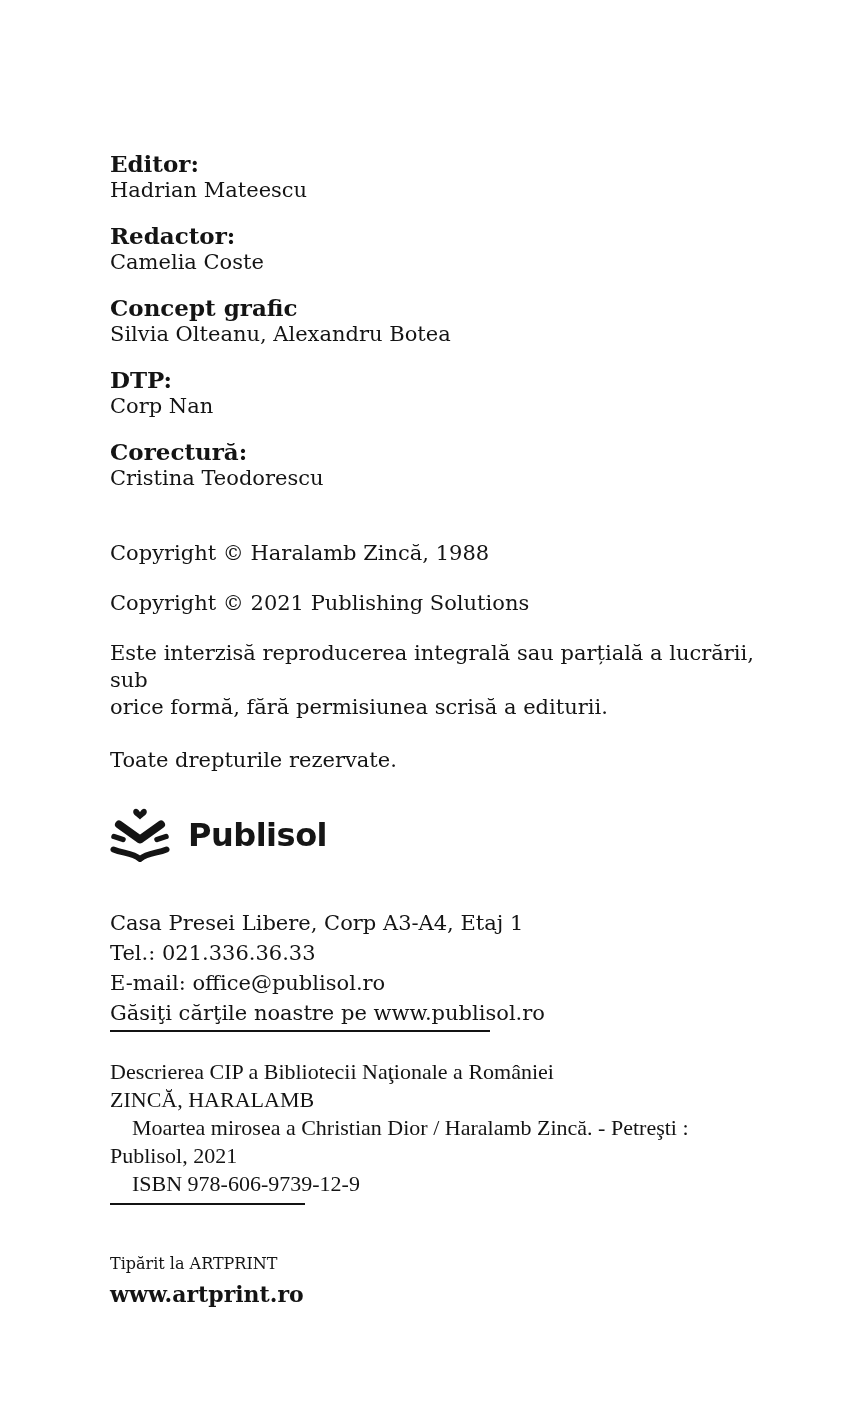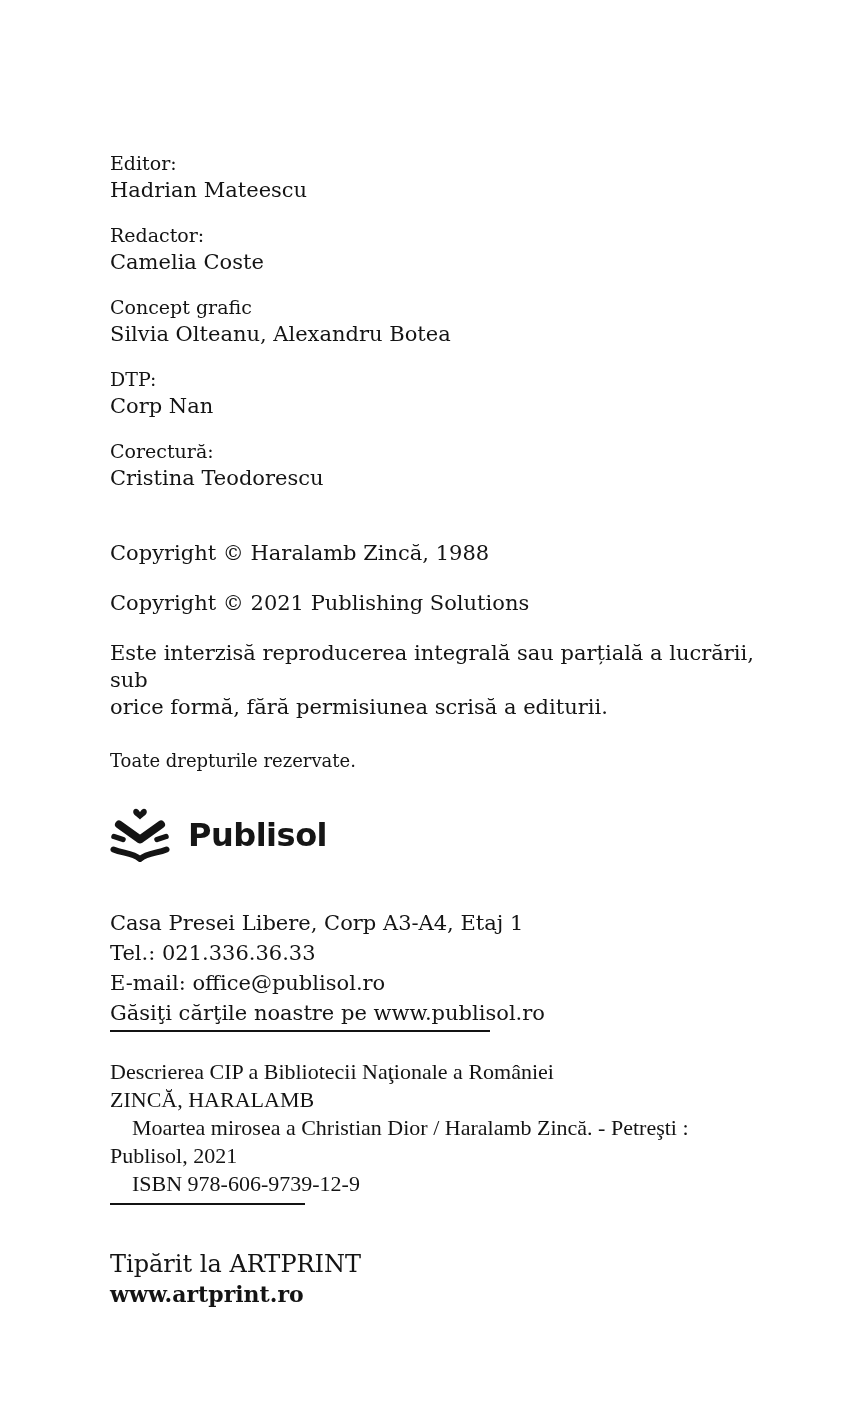--- a/index.html
+++ b/index.html
@@ -10,27 +10,27 @@
     font-family:"DejaVu Serif", serif;
     color:#141414;
     overflow:hidden;
     margin:0 auto;
   }
   .content{position:absolute;left:110px;top:150px;width:680px;}
 
   
   .credit-group{margin-bottom:18px;}
   .credit-group.last{margin-bottom:48px;}
-  .credit-role{font-weight:normal;font-size:19px;line-height:27px;}
+  .credit-role{font-weight:bold;font-size:23px;line-height:27px;}
   .credit-name{font-size:21px;line-height:27px;}
 
   
   .c-line{font-size:21px;line-height:27px;margin-bottom:23px;}
   .notice{font-size:21px;line-height:27px;margin-bottom:26px;}
-  .rights{font-size:18px;line-height:27px;}
+  .rights{font-size:21px;line-height:27px;}
 
   
   .logo-row{display:flex;align-items:center;gap:18px;margin-top:30px;height:62px;}
   .logo-mark{width:60px;height:60px;flex:0 0 auto;}
   .logo-word{
     font-family:"DejaVu Sans", sans-serif;
     font-weight:bold;
     font-size:32px;
     letter-spacing:-0.5px;
     color:#161616;
@@ -44,21 +44,21 @@
   .rule-long{width:380px;border:0;border-top:2px solid #131313;margin:2px 0 26px 0;}
   .rule-short{width:195px;border:0;border-top:2px solid #131313;margin:5px 0 18px 0;}
 
   
   .cip{font-family:"Liberation Serif", serif;font-size:22px;}
   .cip-line{line-height:28px;}
   .cip-indent{padding-left:22px;}
 
   .udc{font-size:21px;line-height:27px;margin-top:22px;}
 
-  .printer-line{font-size:24px;line-height:30px;margin-top:44px;}
+  .printer-line{font-size:16px;line-height:30px;margin-top:44px;}
   .printer-site{font-size:22px;line-height:30px;font-weight:bold;}
 </style>
 </head>
 <body>
 
 <div class="page">
   <div class="content">
 
     <div>
       <div class="credit-group">

